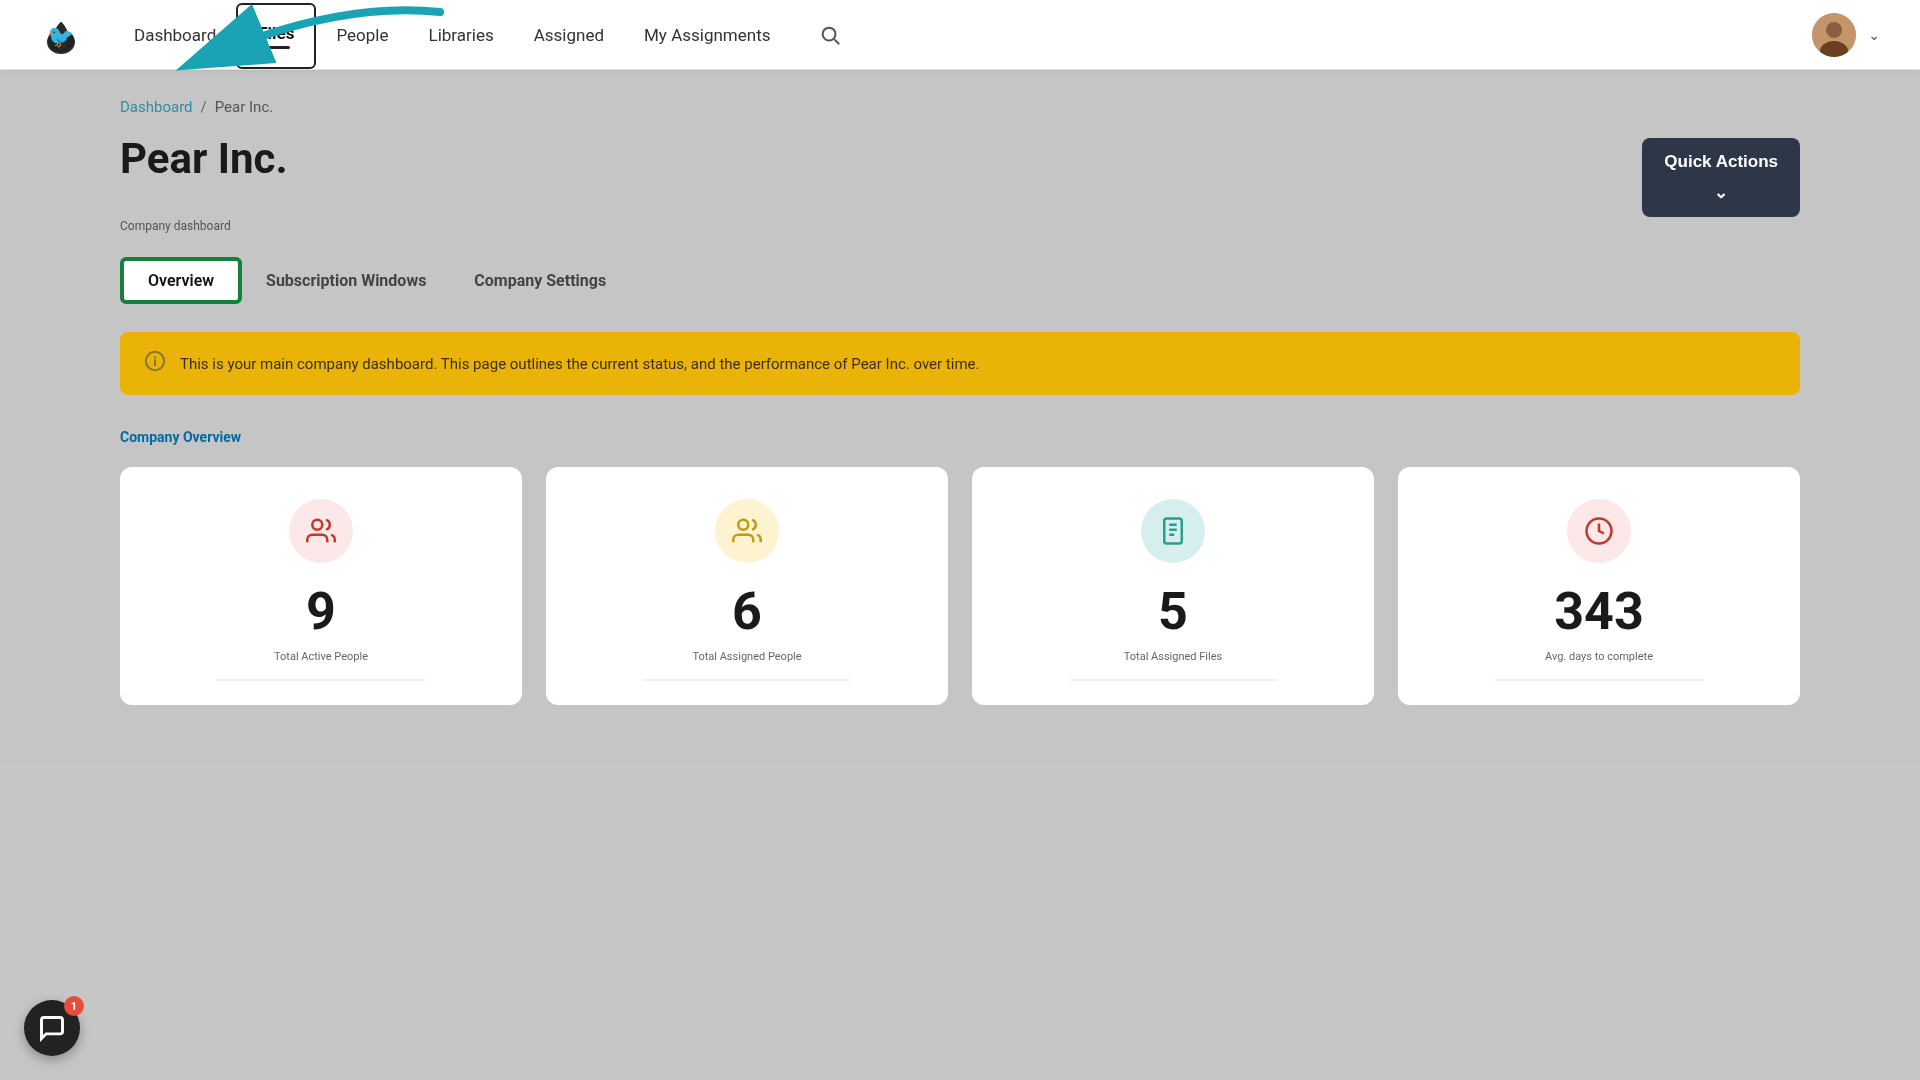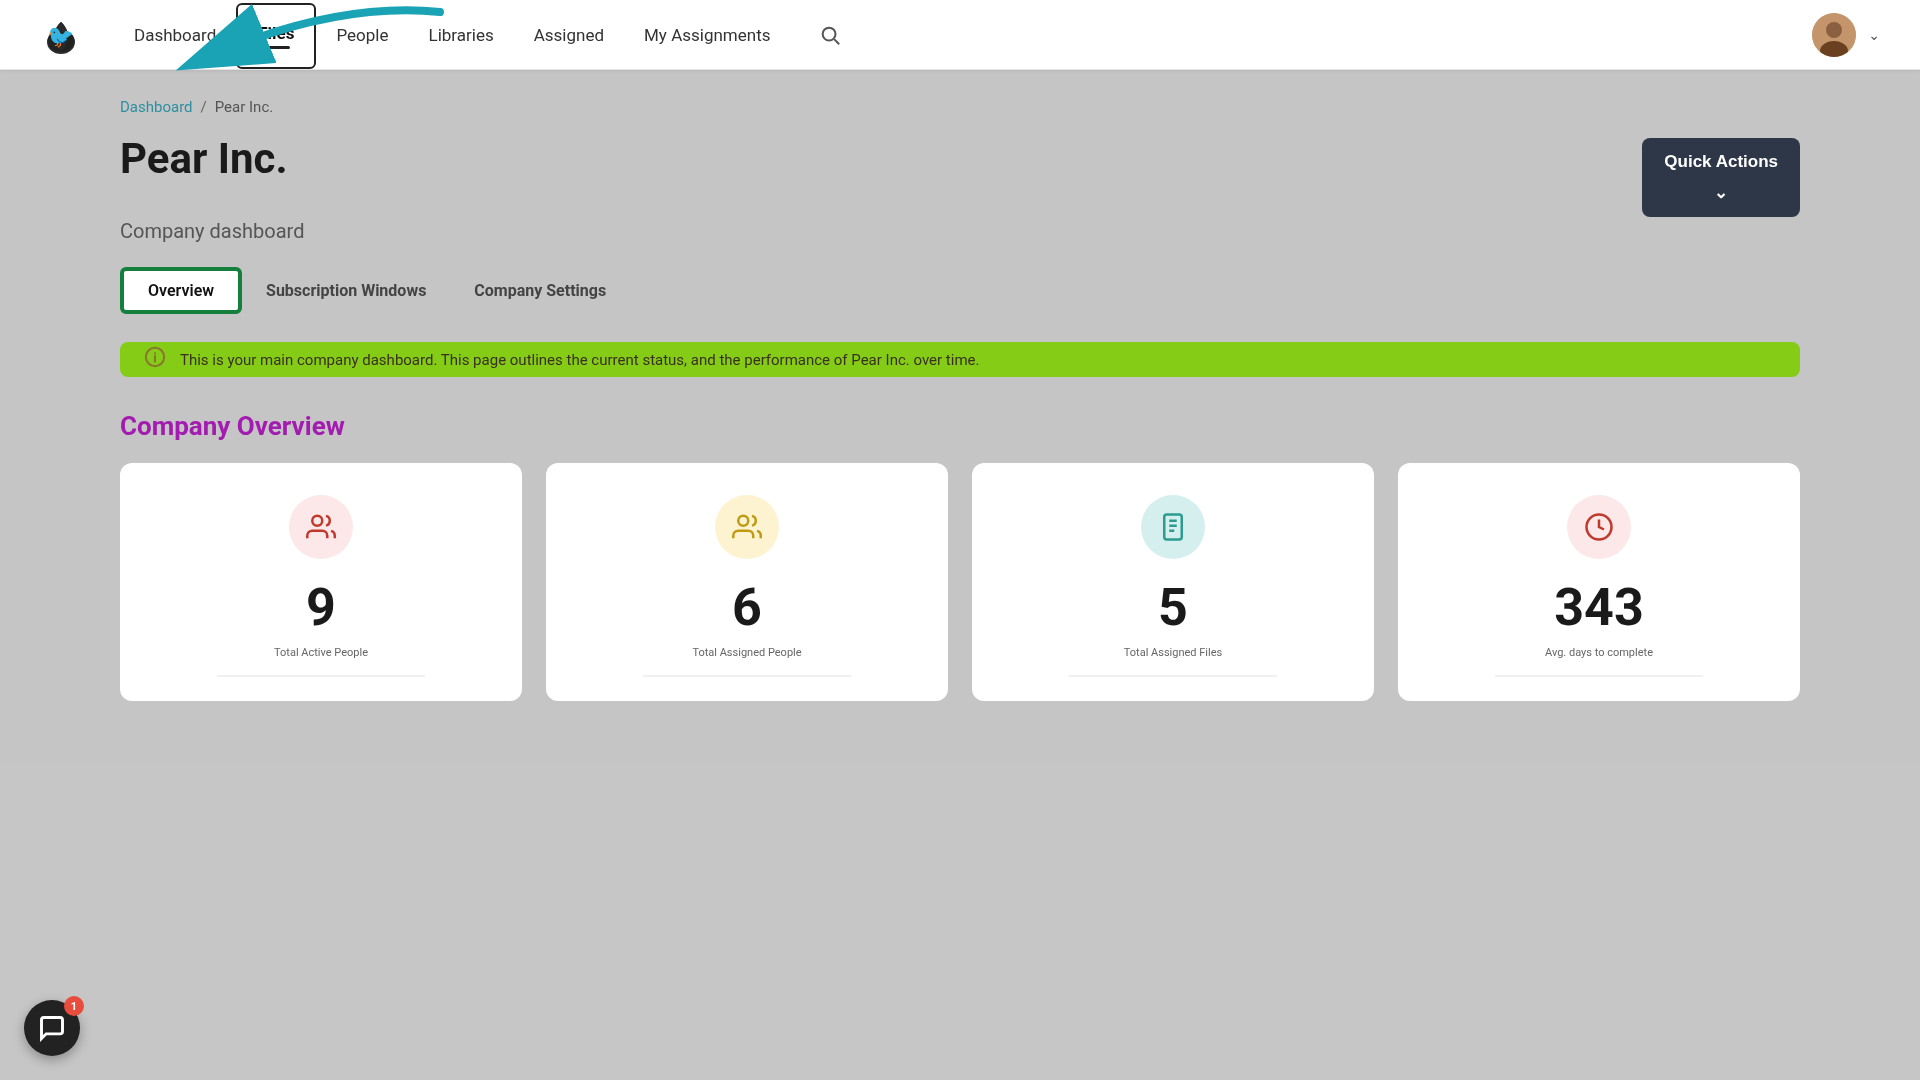--- a/index.html
+++ b/index.html
@@ -148,21 +148,21 @@
       justify-content: space-between;
       margin-bottom: 24px;
     }
     .page-title-section h1 {
       font-size: 42px;
       font-weight: 700;
       color: #1a1a1a;
       margin-bottom: 6px;
     }
     .page-subtitle {
-      font-size: 20px;
+      font-size: 12px;
       color: #555;
       margin-top: 36px;
     }
     .quick-actions-btn {
       display: flex;
       align-items: center;
       gap: 10px;
       background: #2d3748;
       color: #fff;
       border: none;
@@ -194,41 +194,41 @@
     }
     .tab-item.active {
       border: 4px solid #15803d;
       font-weight: 600;
       color: #111;
       background: #fff;
     }
 
     
     .info-banner {
-      background: #84cc16;
+      background: #eab308;
       border-radius: 8px;
-      padding: 4px 24px;
+      padding: 18px 24px;
       display: flex;
       align-items: center;
       gap: 14px;
       margin-bottom: 34px;
       font-size: 15px;
       color: #3a3020;
     }
     .info-icon {
       color: #7a6a3a;
       font-size: 20px;
       flex-shrink: 0;
     }
 
     
     .section-title {
-      font-size: 26px;
+      font-size: 14px;
       font-weight: 700;
-      color: #a21caf;
+      color: #0369a1;
       margin-bottom: 22px;
     }
 
     
     .stats-grid {
       display: grid;
       grid-template-columns: repeat(4, 1fr);
       gap: 24px;
     }
     .stat-card {

